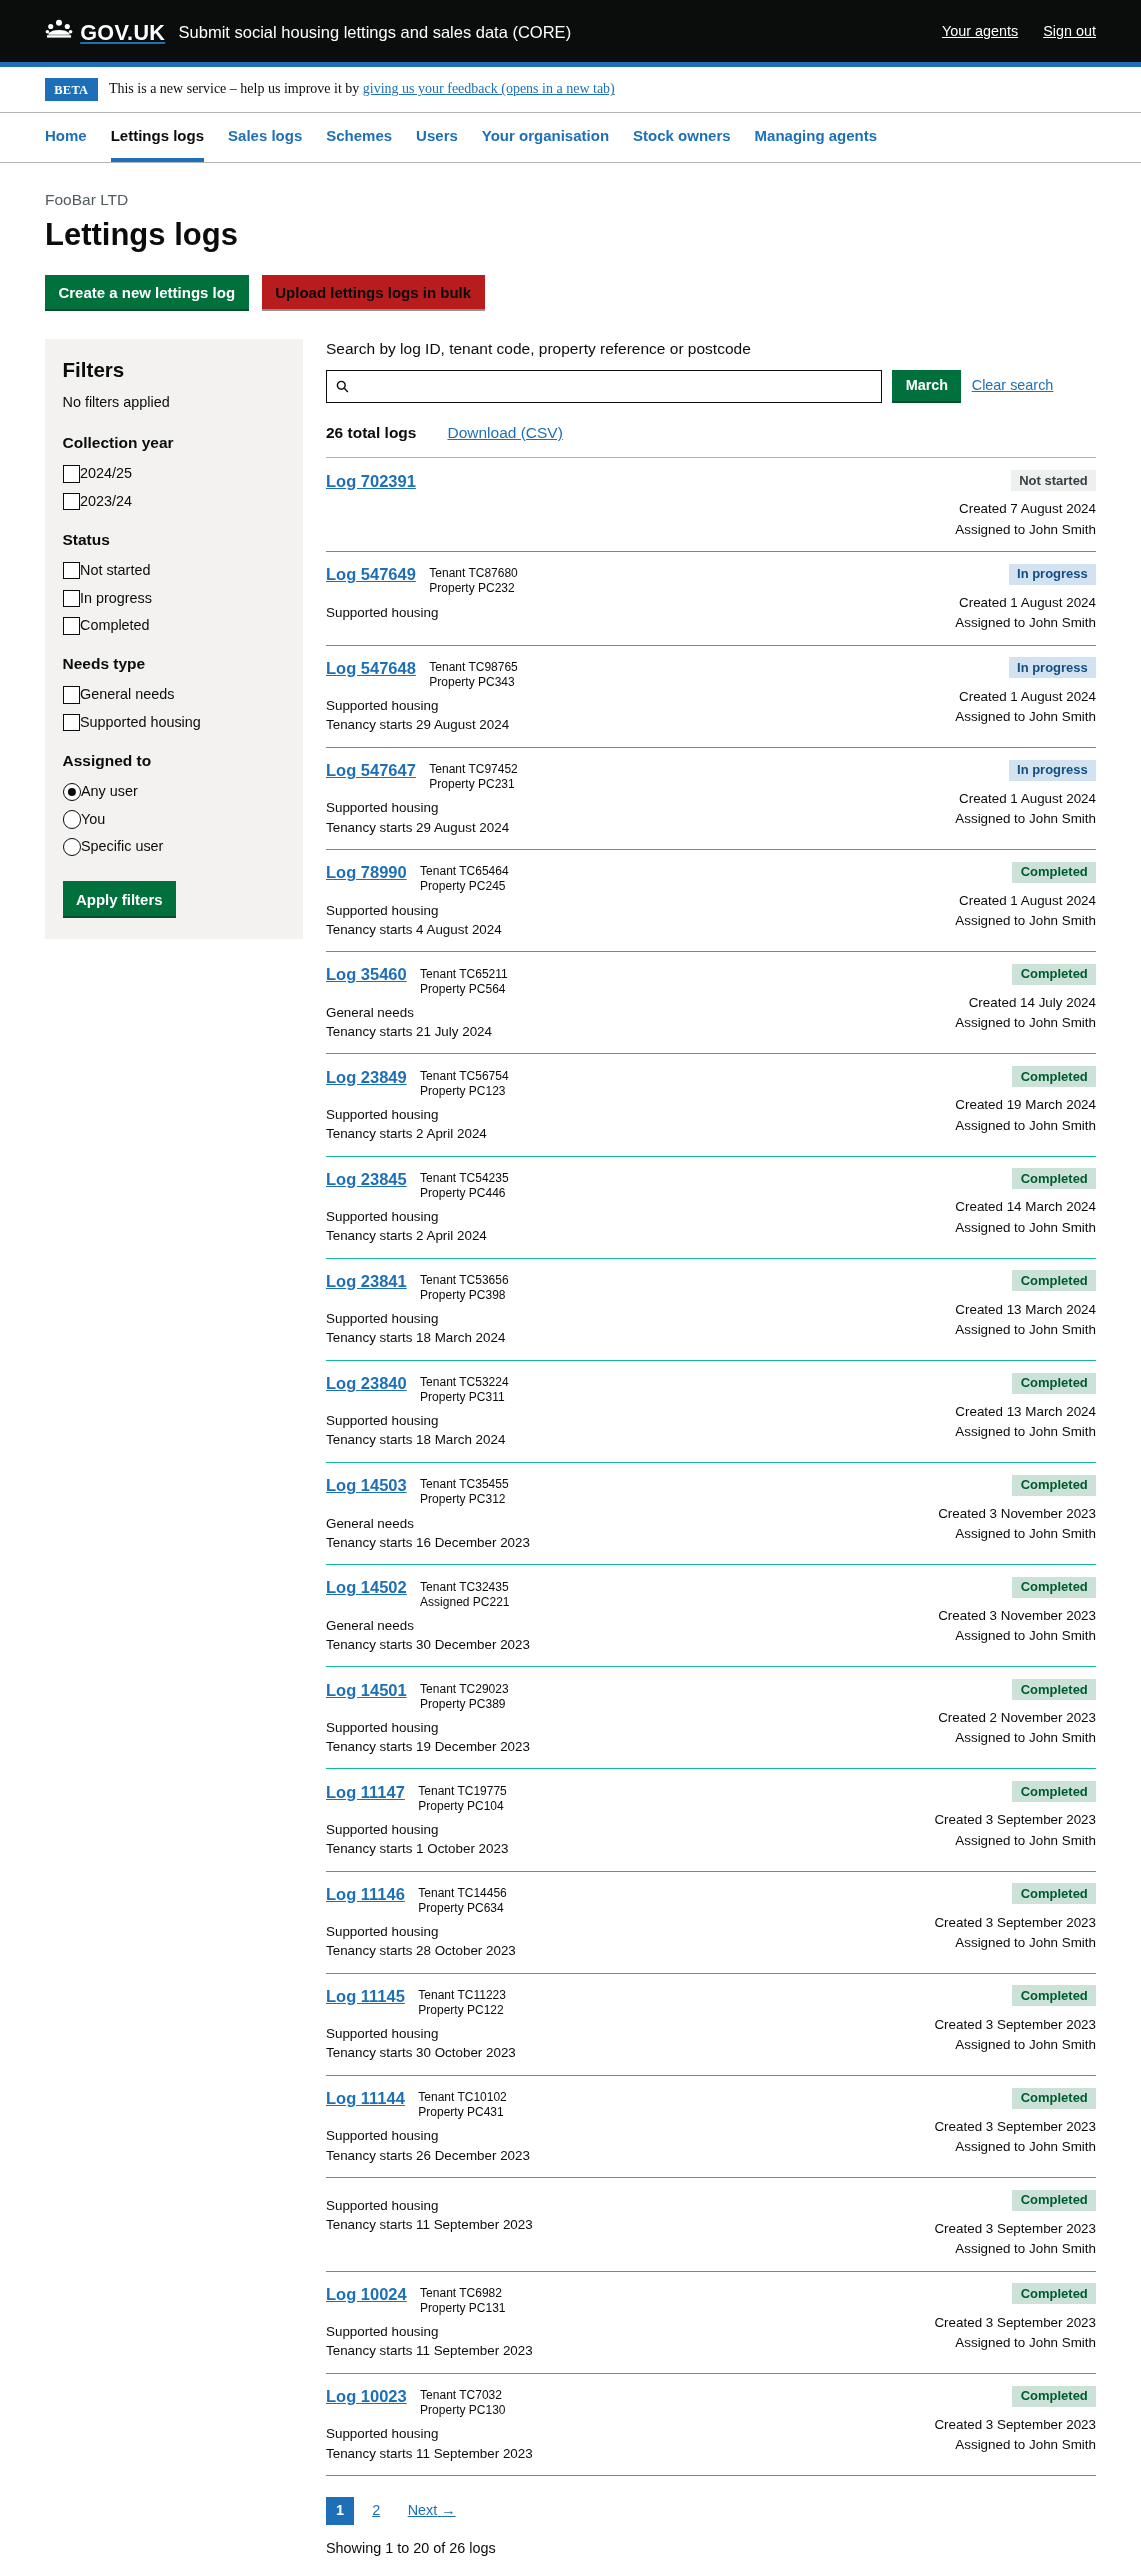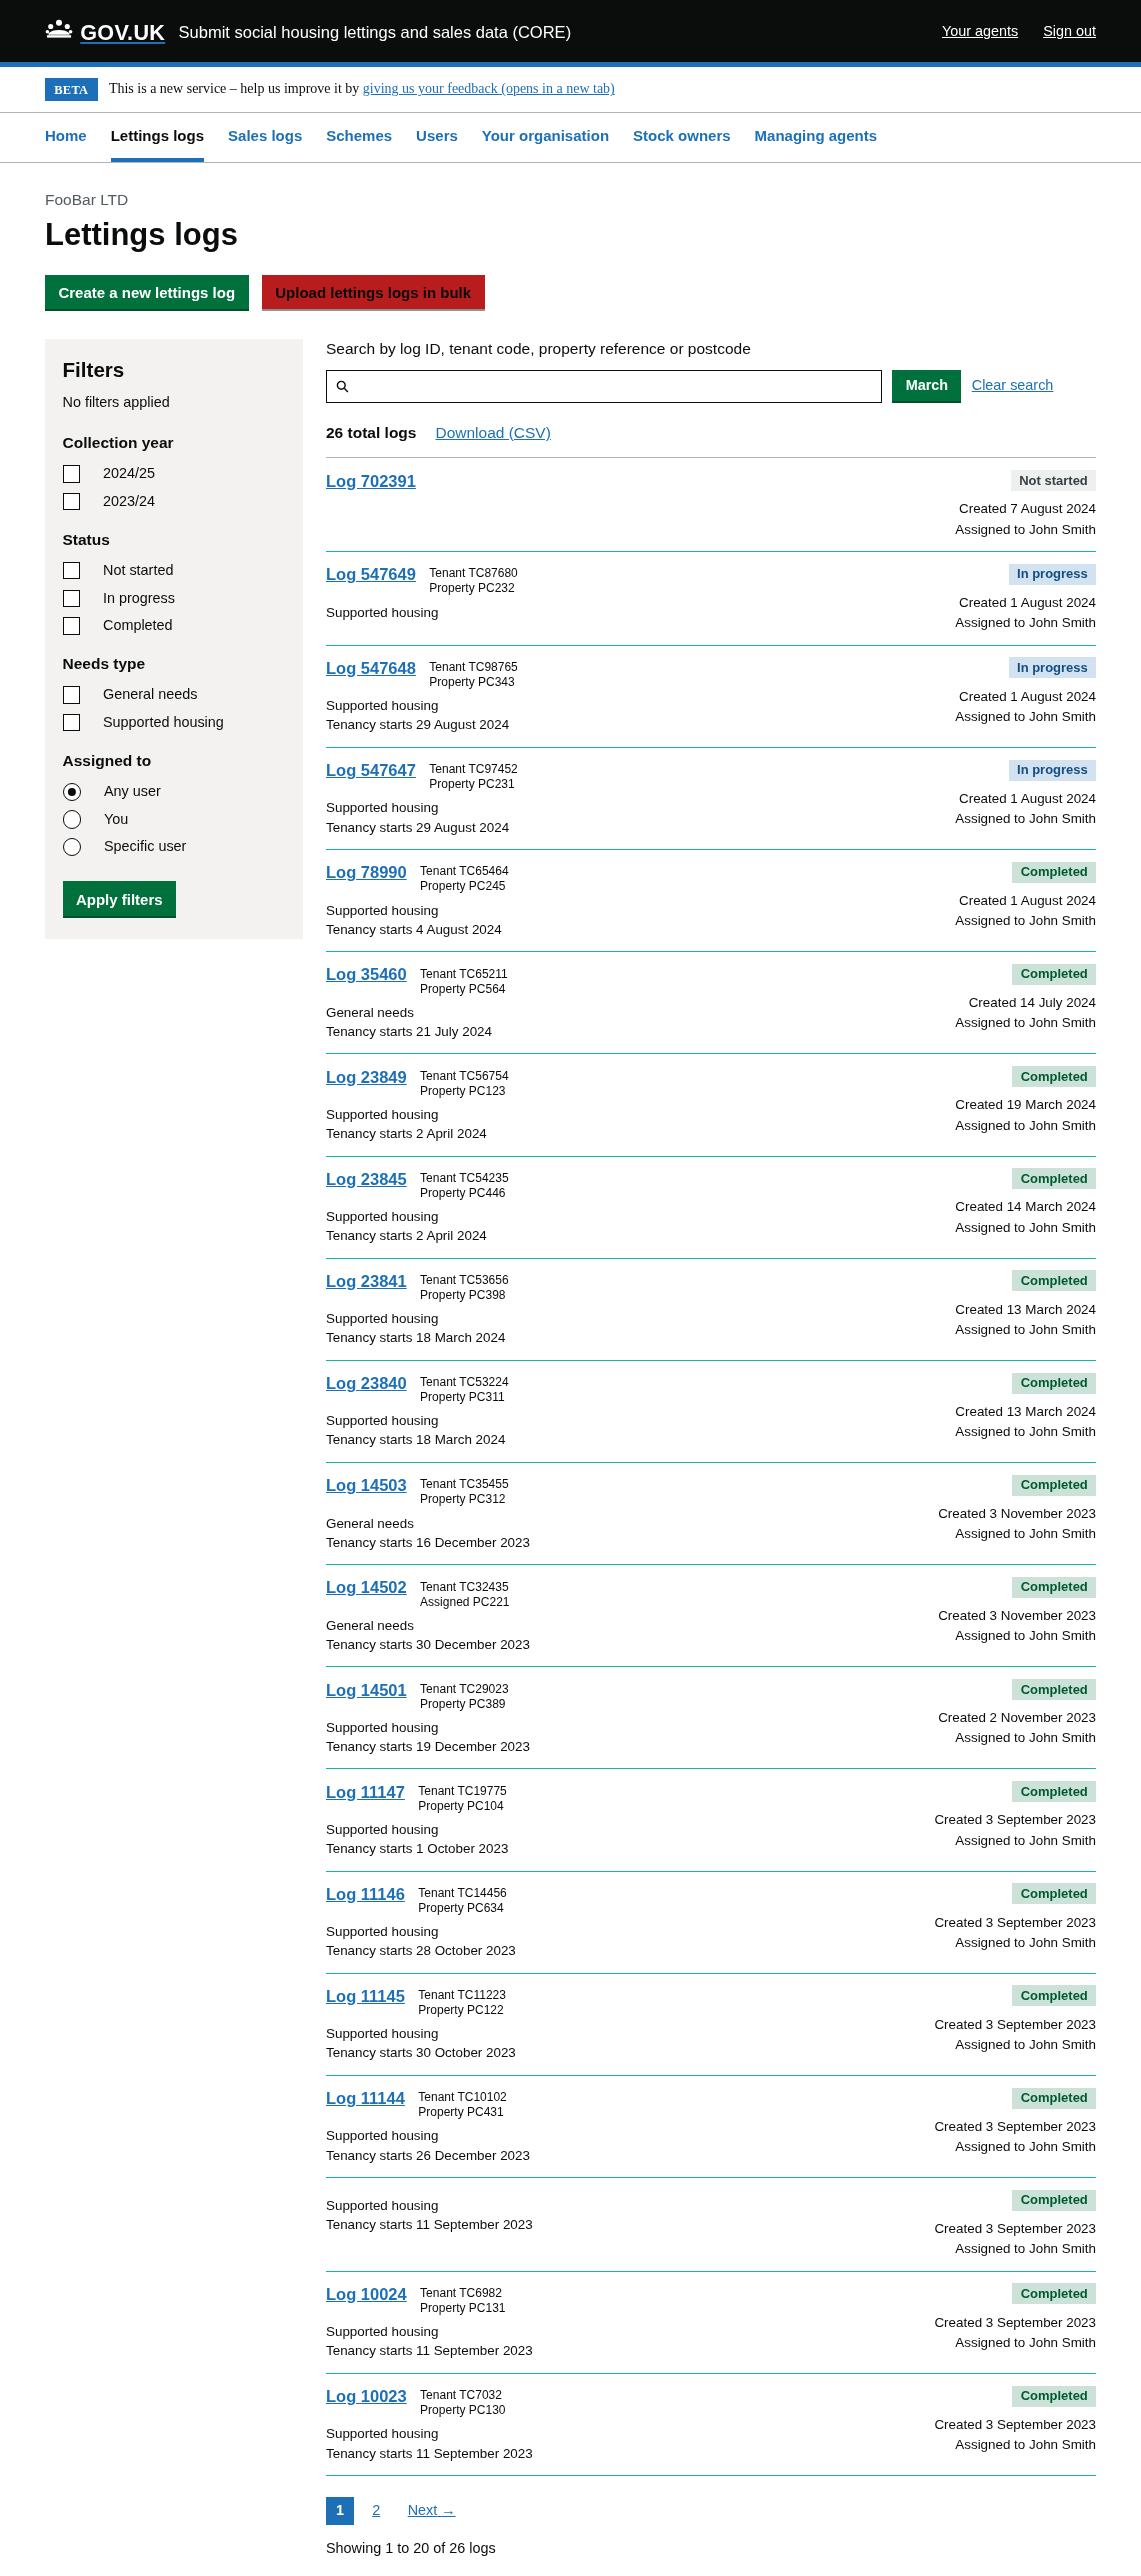--- a/index.html
+++ b/index.html
@@ -108,21 +108,21 @@
   .columns { display:flex; gap: 23px; align-items:flex-start; }
   .filter-col { width: 258px; flex: none; }
   .results-col { flex:1; }
 
   
   .filter-panel { background:#f3f2f1; padding: 16.5px 17.5px 20.6px 17.5px; }
   .filter-panel h2 { font-size: 20.6px; margin: 0 0 9.3px 0; font-weight:bold; }
   .filters-applied { font-size: 14.4px; color:#0b0c0c; margin: 0 0 20.6px 0; }
   .filter-group { margin-bottom: 18.5px; }
   .filter-group h3 { font-size: 15.5px; font-weight: bold; margin: 0 0 10.3px 0; }
-  .option { display:flex; align-items:center; gap: 23px; margin-bottom: 8.2px; }
+  .option { display:flex; align-items:center; gap: 0; margin-bottom: 8.2px; }
   .checkbox {
     width: 17.5px; height: 17.5px;
     border: 1.5px solid #0b0c0c;
     background:#ffffff;
     flex: none;
   }
   .radio {
     width: 18.5px; height: 18.5px;
     border: 1.5px solid #0b0c0c;
     border-radius: 50%;
@@ -171,21 +171,21 @@
     border-bottom: 2.6px solid rgba(0,0,0,0.28);
     font-size: 14.4px;
     font-weight: bold;
     padding: 0 13.4px;
     height: 33px;
     cursor:pointer;
     font-family: inherit;
   }
   .clear-search { font-size: 14.4px; align-self:center; color:#1d70b8; }
 
-  .count-row { display:flex; align-items:baseline; gap: 19px; margin-bottom: 13.4px; }
+  .count-row { display:flex; align-items:baseline; gap: 31px; margin-bottom: 13.4px; }
   .count-total { font-size: 15.5px; font-weight: bold; }
   .count-row a { font-size: 15.5px; }
 
   
   .log-list { border-top: 1px solid #b1b4b6; }
   .log-row {
     border-bottom: 1px solid #14b8a6;
     padding: 11.3px 0 12.4px 0;
     display:flex;
   }

